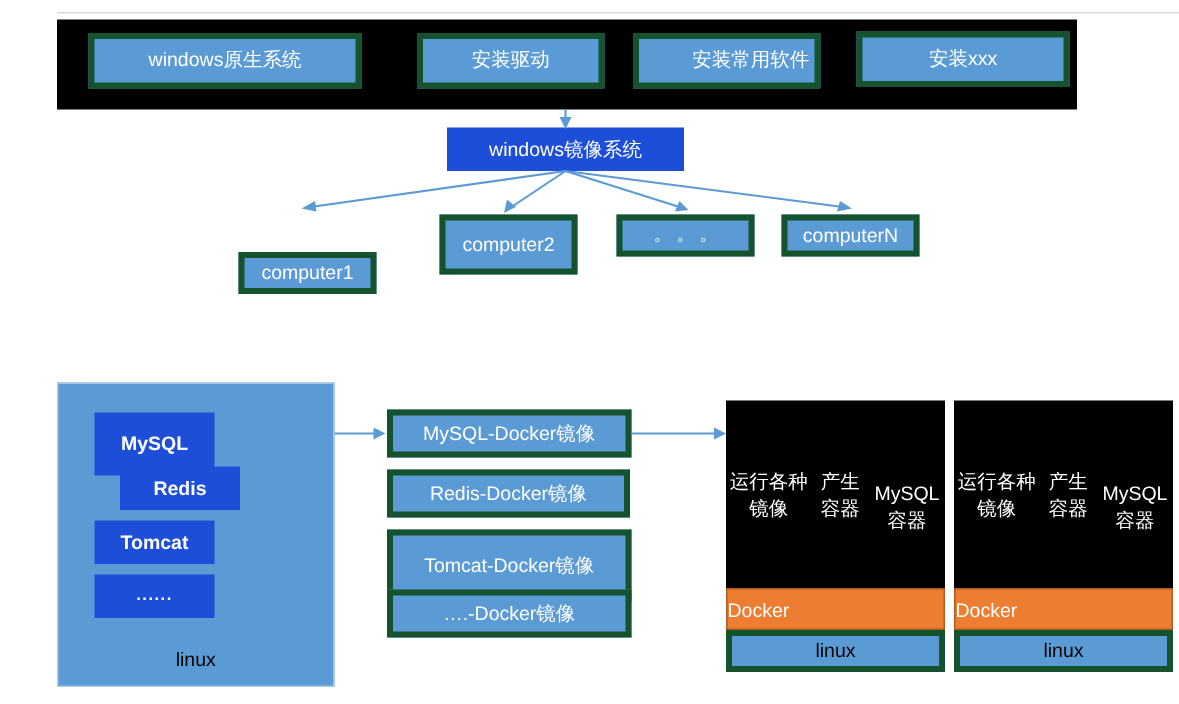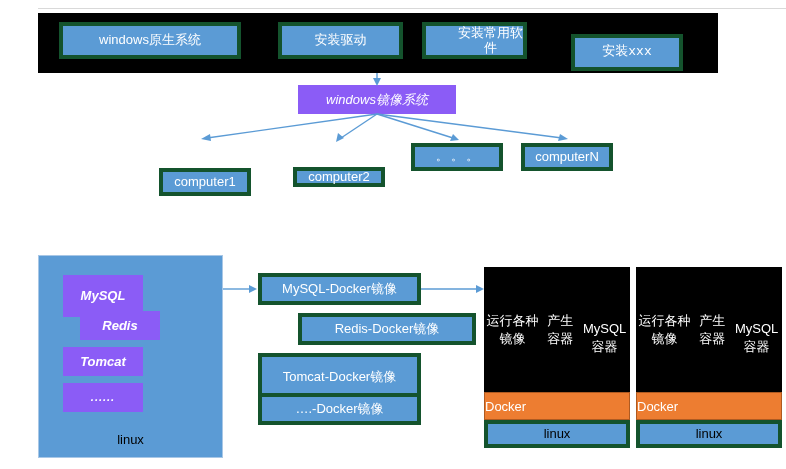--- a/index.html
+++ b/index.html
@@ -41,29 +41,28 @@
     text-align: center;
     font-size: 13px;
     line-height: 1.15;
   }
 
   .bluebox-dark-text {
     color: #000000;
   }
 
   .blackbox {
-    background: #8b5cf6;
+    background: #1d4ed8;
     color: #ffffff;
     display: flex;
     align-items: center;
     justify-content: center;
     text-align: center;
     font-size: 13px;
     line-height: 1.2;
-    font-style: italic;
   }
 
   .bluepanel {
     background: #5b9bd5;
     border: 1px solid #a8c7e6;
   }
 
   .orangeband {
     background: #ed7d31;
     border: 1px solid #ae5a21;
@@ -116,35 +115,35 @@
   <div class="abs topline" style="left:38px; top:8px; width:748px;"></div>
 
   <div class="abs blackbar" style="left:38px; top:13px; width:680px; height:60px;"></div>
 
   <div class="abs bluebox" style="left:59px; top:22px; width:182px; height:37px;">
     <span>windows原生系统</span>
   </div>
   <div class="abs bluebox" style="left:278px; top:22px; width:125px; height:37px;">
     <span>安装驱动</span>
   </div>
-  <div class="abs bluebox" style="left:422px; top:22px; width:105px; height:37px;padding-left:32px;">
+  <div class="abs bluebox" style="left:422px; top:22px; width:125px; height:37px;padding-left:32px;">
     <span>安装常用软件</span>
   </div>
-  <div class="abs bluebox" style="left:571px; top:34px; width:112px; height:37px;font-family:Liberation Mono, monospace;">
+  <div class="abs bluebox" style="left:571px; top:21px; width:142px; height:37px;">
     <span>安装xxx</span>
   </div>
 
   <div class="abs blackbox" style="left:298px; top:85px; width:158px; height:29px;">
     <span>windows镜像系统</span>
   </div>
 
   <div class="abs bluebox" style="left:159px; top:143px; width:92px; height:28px;margin-top:25px;">
     <span>computer1</span>
   </div>
-  <div class="abs bluebox" style="left:293px; top:143px; width:92px; height:20px;margin-top:24px;">
+  <div class="abs bluebox" style="left:293px; top:143px; width:92px; height:40px;">
     <span>computer2</span>
   </div>
   <div class="abs bluebox" style="left:411px; top:143px; width:92px; height:28px;">
     <span style="font-size:12px;">。 。 。</span>
   </div>
   <div class="abs bluebox" style="left:521px; top:143px; width:92px; height:28px;">
     <span>computerN</span>
   </div>
 
   <div class="abs bluepanel" style="left:38px; top:255px; width:185px; height:203px;"></div>
@@ -162,21 +161,21 @@
     <span style="font-weight:bold; letter-spacing:1px; font-size:11px;">......</span>
   </div>
 
   <div class="abs label-linux" style="left:38px; top:428px; width:185px; height:22px;">
     <span>linux</span>
   </div>
 
   <div class="abs bluebox" style="left:258px; top:273px; width:163px; height:32px;">
     <span>MySQL-Docker镜像</span>
   </div>
-  <div class="abs bluebox" style="left:258px; top:313px; width:178px; height:32px;margin-left:40px;">
+  <div class="abs bluebox" style="left:258px; top:313px; width:162px; height:32px;">
     <span>Redis-Docker镜像</span>
   </div>
   <div class="abs bluebox" style="left:258px; top:353px; width:163px; height:48px;">
     <span>Tomcat-Docker镜像</span>
   </div>
   <div class="abs bluebox" style="left:258px; top:393px; width:163px; height:32px;">
     <span>….-Docker镜像</span>
   </div>
 
   <div class="abs stack-black" style="left:484px; top:267px; width:146px; height:125px;">

